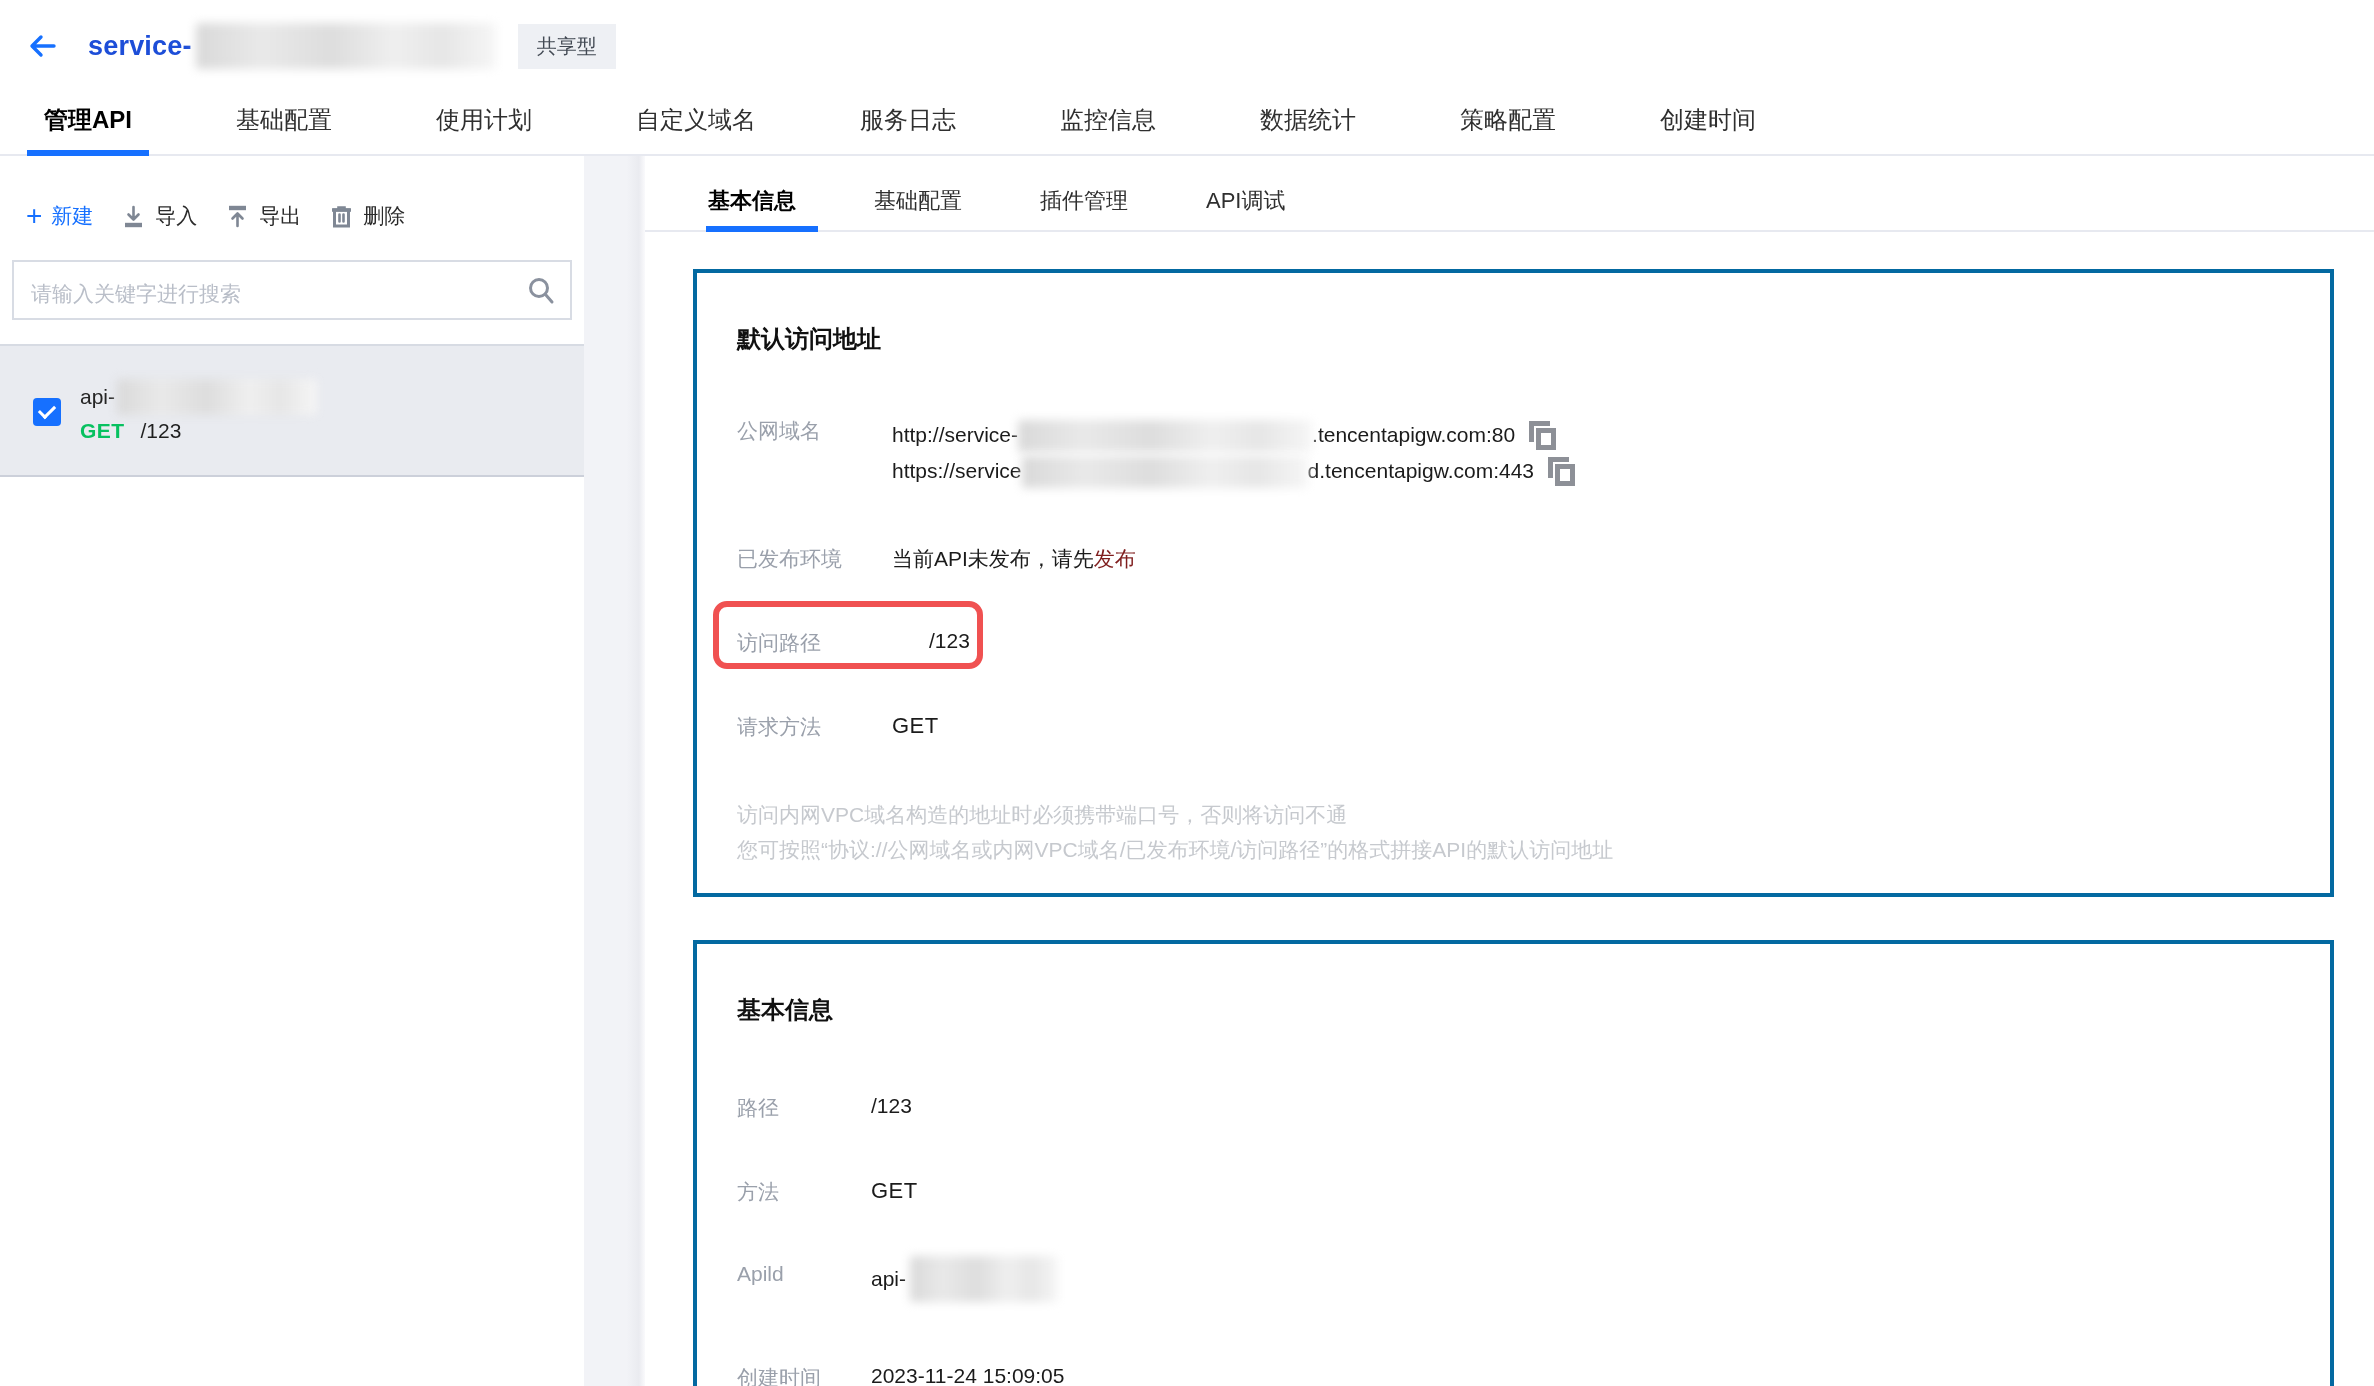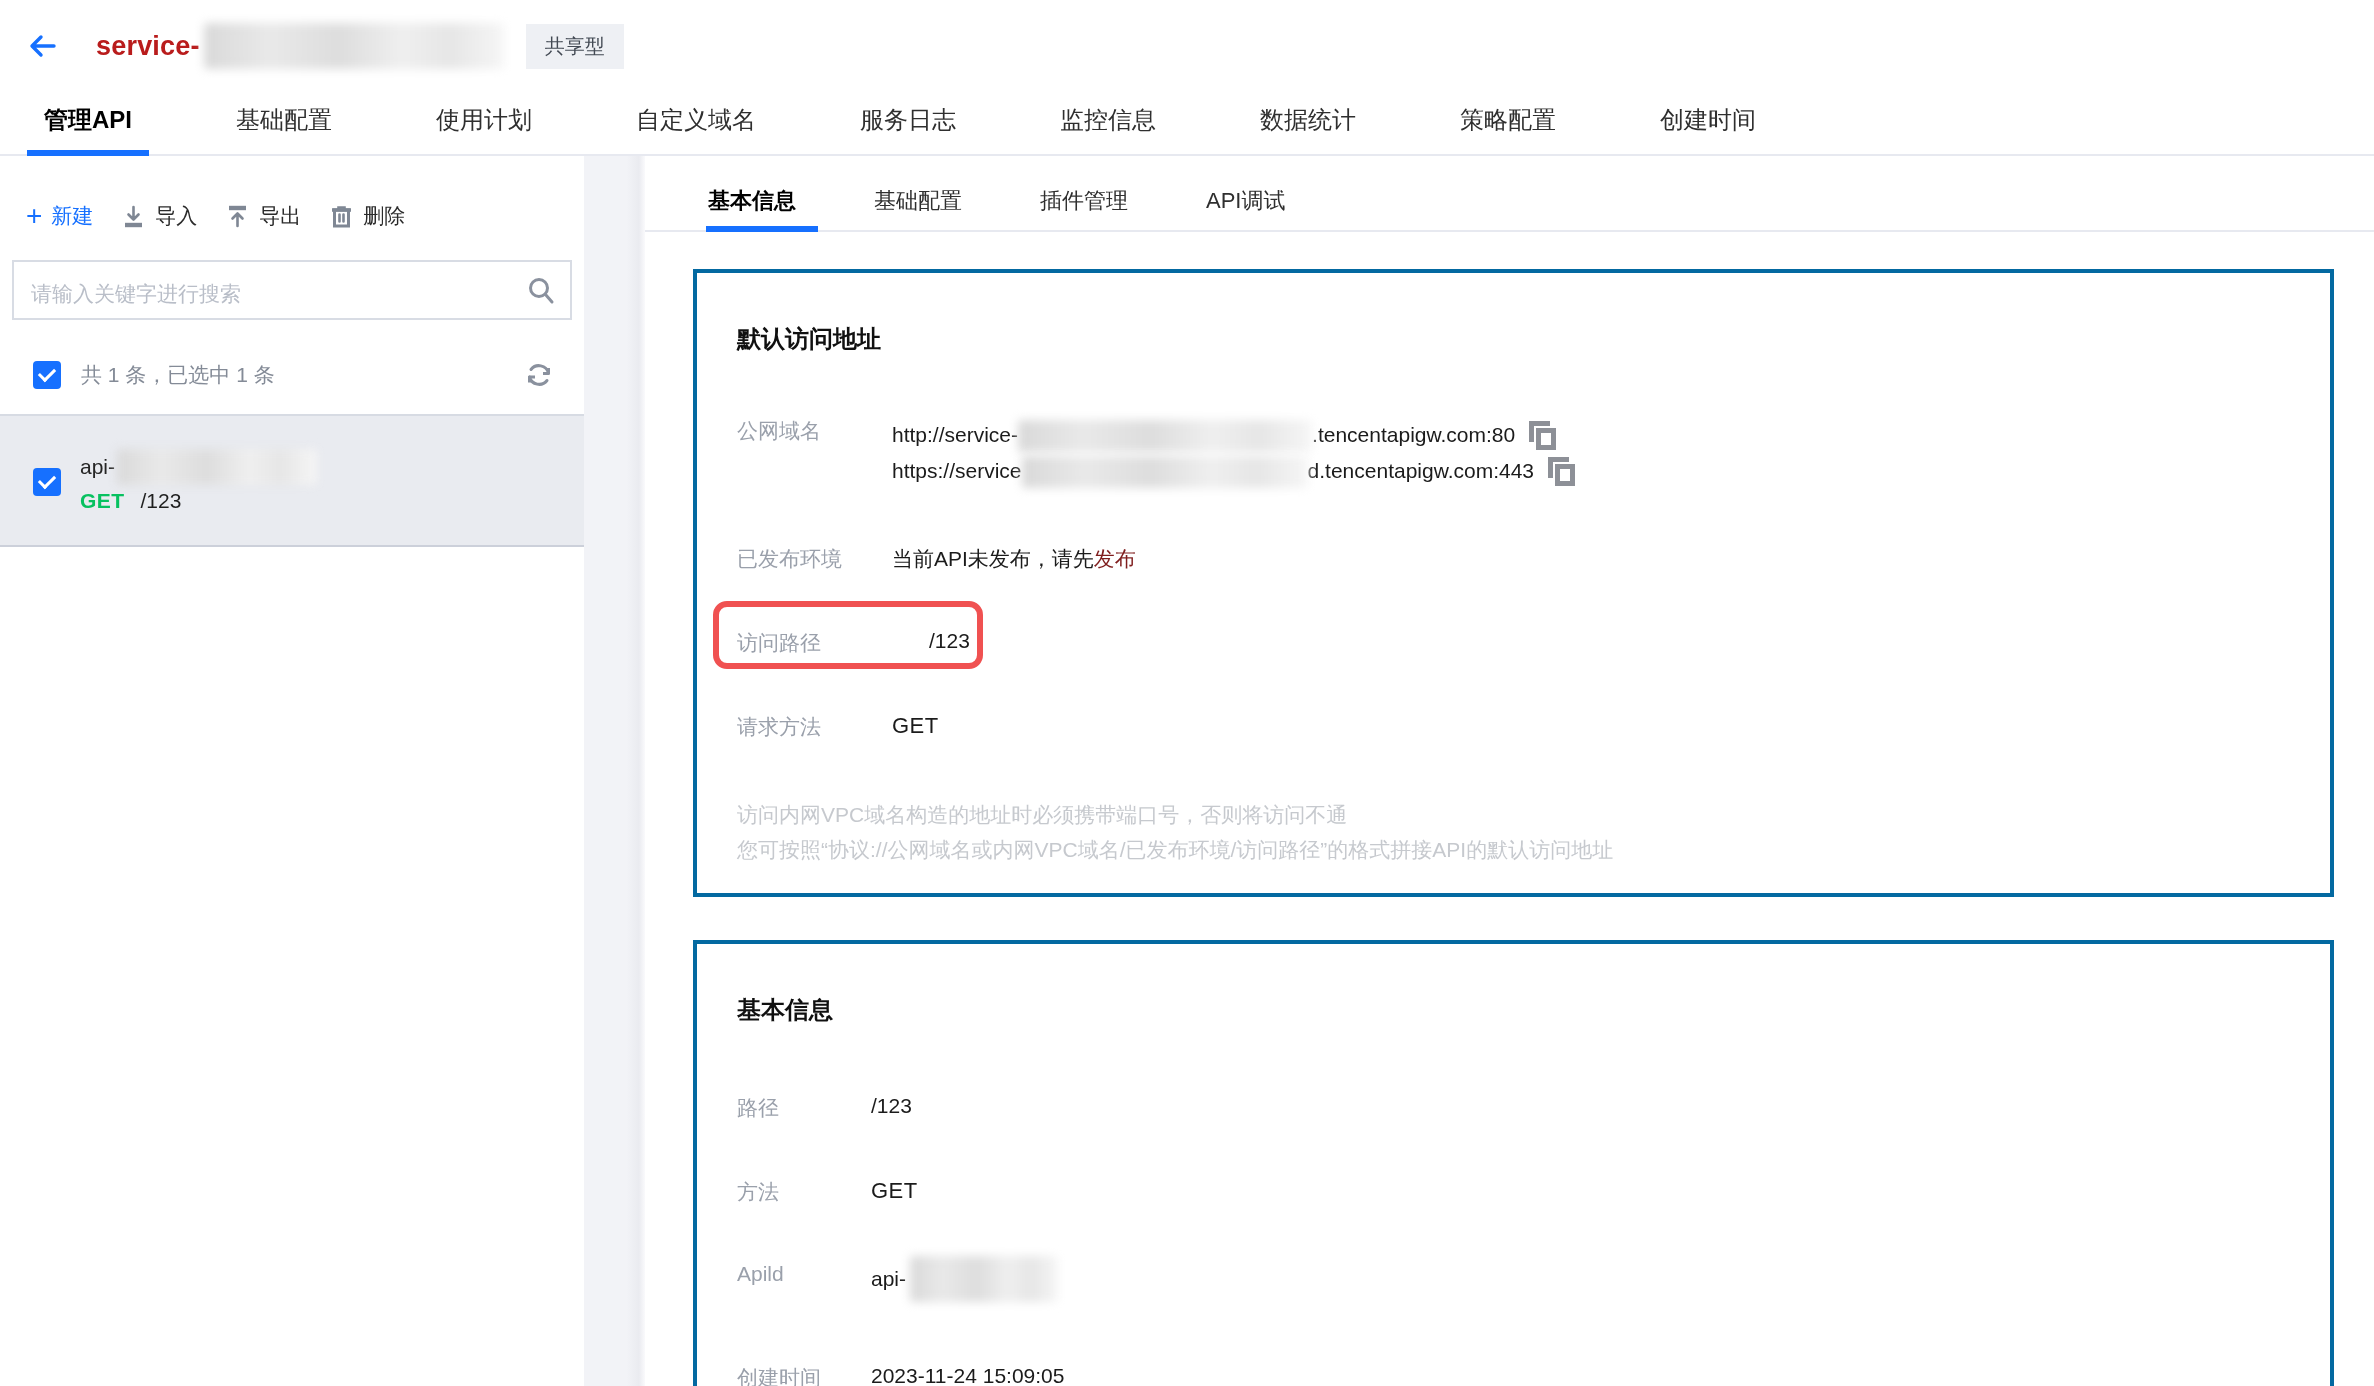--- a/index.html
+++ b/index.html
@@ -4,21 +4,21 @@
 <style>
   * { margin:0; padding:0; box-sizing:border-box; }
   html,body { width:2374px; height:1386px; background:#fff; }
   body { font-family:"Liberation Sans", sans-serif; color:#1c1c1c; overflow:hidden; }
   .app { width:2374px; height:1386px; position:relative; background:#fff; }
 
   
   .top-header { height:92px; display:flex; align-items:center; padding-left:26px; }
   .back-btn { width:34px; height:34px; display:flex; align-items:center; justify-content:center; cursor:pointer; }
   .back-btn svg { width:32px; height:32px; }
-  .svc-title { font-size:27px; font-weight:bold; color:#b91c1c; margin-left:36px; letter-spacing:0.2px; }
+  .svc-title { font-size:27px; font-weight:bold; color:#1d4ed8; margin-left:28px; letter-spacing:0.2px; }
   .blur-block { display:inline-block; border-radius:3px;
       background:linear-gradient(90deg,#d9d9d9 0%,#e9e9e9 22%,#dddddd 45%,#efefef 66%,#e6e6e6 82%,#f6f6f6 100%);
       filter:blur(5px); }
   .title-blur { width:300px; height:46px; margin-left:4px; }
   .badge { margin-left:22px; background:#eef0f4; color:#434a54; font-size:20px; padding:9px 19px; white-space:nowrap; }
 
   
   .main-tabs { display:flex; gap:104px; padding:0 0 0 44px; border-bottom:2px solid #e7e9f0; }
   .main-tab { font-size:24px; color:#2f2f2f; padding:12px 0 18px 0; position:relative; cursor:pointer; white-space:nowrap; }
   .main-tab.active { font-weight:bold; color:#000; }
@@ -169,30 +169,20 @@
       </div>
 
       <div class="lp-search">
         <input type="text" placeholder="请输入关键字进行搜索" style="">
         <svg class="search-ico" viewBox="0 0 32 32">
           <circle cx="14" cy="13" r="8.5" fill="none" stroke="#8a919e" stroke-width="3"></circle>
           <path d="M20.5 19.5L27 27" stroke="#8a919e" stroke-width="3" stroke-linecap="round"></path>
         </svg>
       </div>
 
-      <div class="select-row">
-        <div class="checkbox"></div>
-        <span class="select-label">共 1 条，已选中 1 条</span>
-        <svg class="refresh-ico" viewBox="0 0 30 30">
-          <path d="M7 9.5A10 10 0 0 1 24.5 13" fill="none" stroke="#8a919e" stroke-width="3" stroke-linecap="round"></path>
-          <path d="M24.5 8v5.5H19" fill="none" stroke="#8a919e" stroke-width="3" stroke-linejoin="round"></path>
-          <path d="M23 20.5A10 10 0 0 1 5.5 17" fill="none" stroke="#8a919e" stroke-width="3" stroke-linecap="round"></path>
-          <path d="M5.5 22.5V17H11" fill="none" stroke="#8a919e" stroke-width="3" stroke-linejoin="round"></path>
-        </svg>
-      </div>
 
       <div class="api-item">
         <div class="checkbox"></div>
         <div class="api-text">
           <div class="api-name-line">
             <span>api-</span>
             <span class="blur-block api-name-blur"></span>
           </div>
           <div class="api-method-line">
             <span class="method-get">GET</span>

